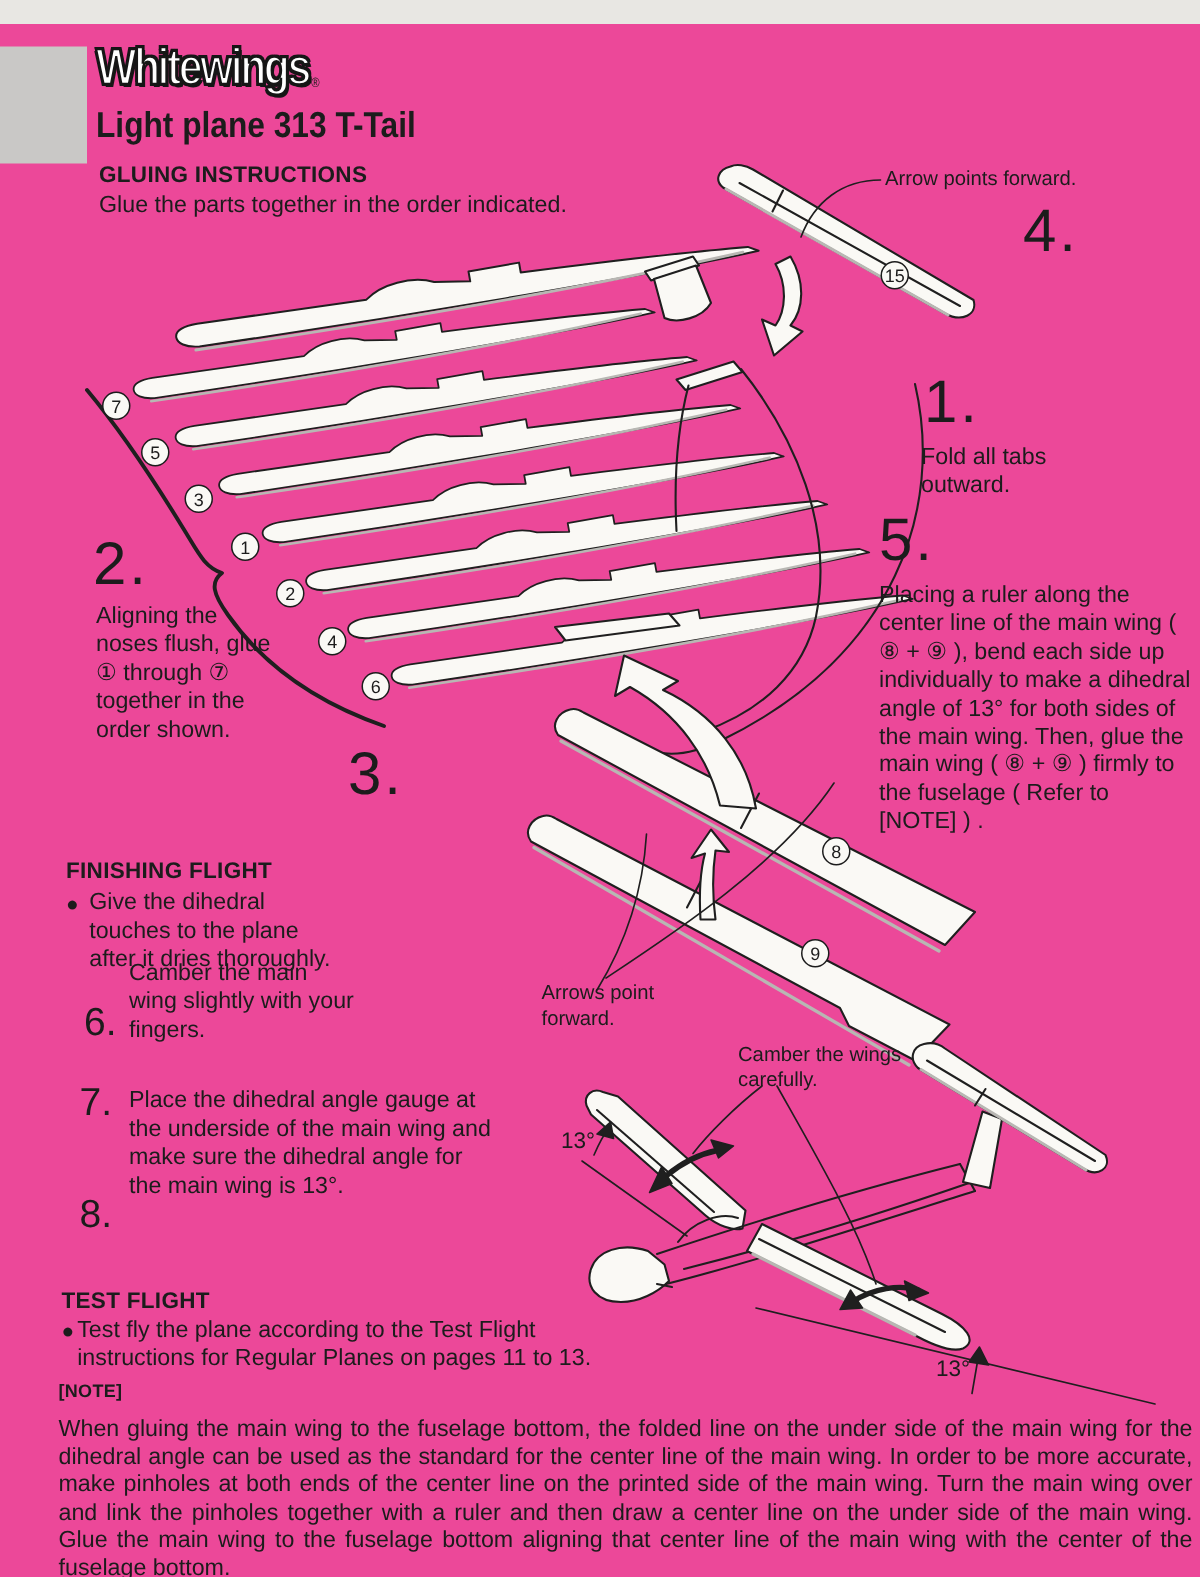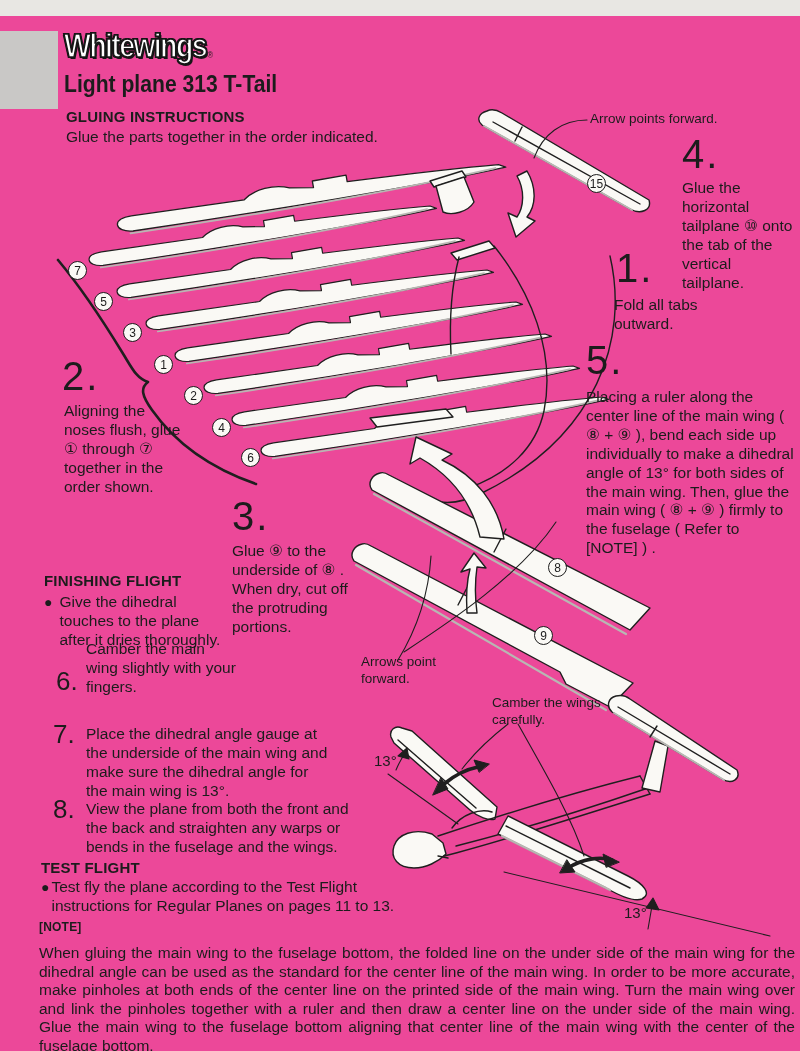--- a/index.html
+++ b/index.html
@@ -153,24 +153,22 @@
   <div class="abs h-bold" style="left:66px;top:92px;">GLUING INSTRUCTIONS</div>
   <div class="abs body15" style="left:66px;top:112px;white-space:nowrap;">Glue the parts together in the order indicated.</div>
 
   <div class="abs stepnum" style="left:616px;top:232px;">1.</div>
   <div class="abs body15" style="left:614px;top:280px;width:104px;">Fold all tabs outward.</div>
 
   <div class="abs stepnum" style="left:62px;top:340px;">2.</div>
   <div class="abs body15" style="left:64px;top:386px;width:126px;">Aligning the noses flush, glue ① through ⑦ together in the order shown.</div>
 
   <div class="abs stepnum" style="left:232px;top:480px;">3.</div>
-  <div class="abs body15" style="left:232px;top:526px;width:134px;">Glue ⑨ to the underside of ⑧ . When dry, cut off the protruding portions.</div>
 
   <div class="abs stepnum" style="left:682px;top:118px;">4.</div>
-  <div class="abs body15" style="left:682px;top:163px;width:114px;">Glue the horizontal tailplane ⑩ onto the tab of the vertical tailplane.</div>
 
   <div class="abs stepnum" style="left:586px;top:324px;">5.</div>
   <div class="abs body15" style="left:586px;top:372px;width:208px;">Placing a ruler along the center line of the main wing ( ⑧ + ⑨ ), bend each side up individually to make a dihedral angle of 13° for both sides of the main wing. Then, glue the main wing ( ⑧ + ⑨ ) firmly to the fuselage ( Refer to [NOTE] ) .</div>
 
   <span class="abs circ" style="left:68px;top:245px;">7</span>
   <span class="abs circ" style="left:94px;top:276px;">5</span>
   <span class="abs circ" style="left:123px;top:307px;">3</span>
   <span class="abs circ" style="left:154px;top:339px;">1</span>
   <span class="abs circ" style="left:184px;top:370px;">2</span>
   <span class="abs circ" style="left:212px;top:402px;">4</span>
@@ -188,21 +186,20 @@
   <div class="abs h-bold" style="left:44px;top:556px;">FINISHING FLIGHT</div>
   <div class="abs bullet-row" style="left:44px;top:577px;width:178px;">
     <span class="bullet">●</span>
     <span class="body15">Give the dihedral touches to the plane after it dries thoroughly.</span>
   </div>
   <div class="abs itemnum" style="left:56px;top:652px;">6.</div>
   <div class="abs body15" style="left:86px;top:624px;width:150px;">Camber the main wing slightly with your fingers.</div>
   <div class="abs itemnum" style="left:53px;top:705px;">7.</div>
   <div class="abs body15" style="left:86px;top:709px;width:248px;">Place the dihedral angle gauge at the underside of the main wing and make sure the dihedral angle for the main wing is 13°.</div>
   <div class="abs itemnum" style="left:53px;top:780px;">8.</div>
-  <div class="abs body15" style="left:86px;top:784px;width:288px;">View the plane from both the front and the back and straighten any warps or bends in the fuselage and the wings.</div>
 
   <div class="abs h-bold" style="left:41px;top:843px;">TEST FLIGHT</div>
   <div class="abs bullet-row" style="left:41px;top:862px;width:380px;">
     <span class="bullet" style="margin-right:2px;">●</span>
     <span class="body15">Test fly the plane according to the Test Flight instructions for Regular Planes on pages 11 to 13.</span>
   </div>
 
   <div class="abs h-bold" style="left:39px;top:904px;font-size:12px;">[NOTE]</div>
   <div class="abs note-body" style="left:39px;top:928px;width:756px;">When gluing the main wing to the fuselage bottom, the folded line on the under side of the main wing for the dihedral angle can be used as the standard for the center line of the main wing.  In order to be more accurate,  make pinholes at both ends of the center line on the printed side of the main wing.  Turn the main wing over and link the pinholes together with a ruler and then draw a center line on the under side of the main wing. Glue the main wing to the fuselage bottom aligning that center line of the main wing with the center of the fuselage bottom.</div>
 

